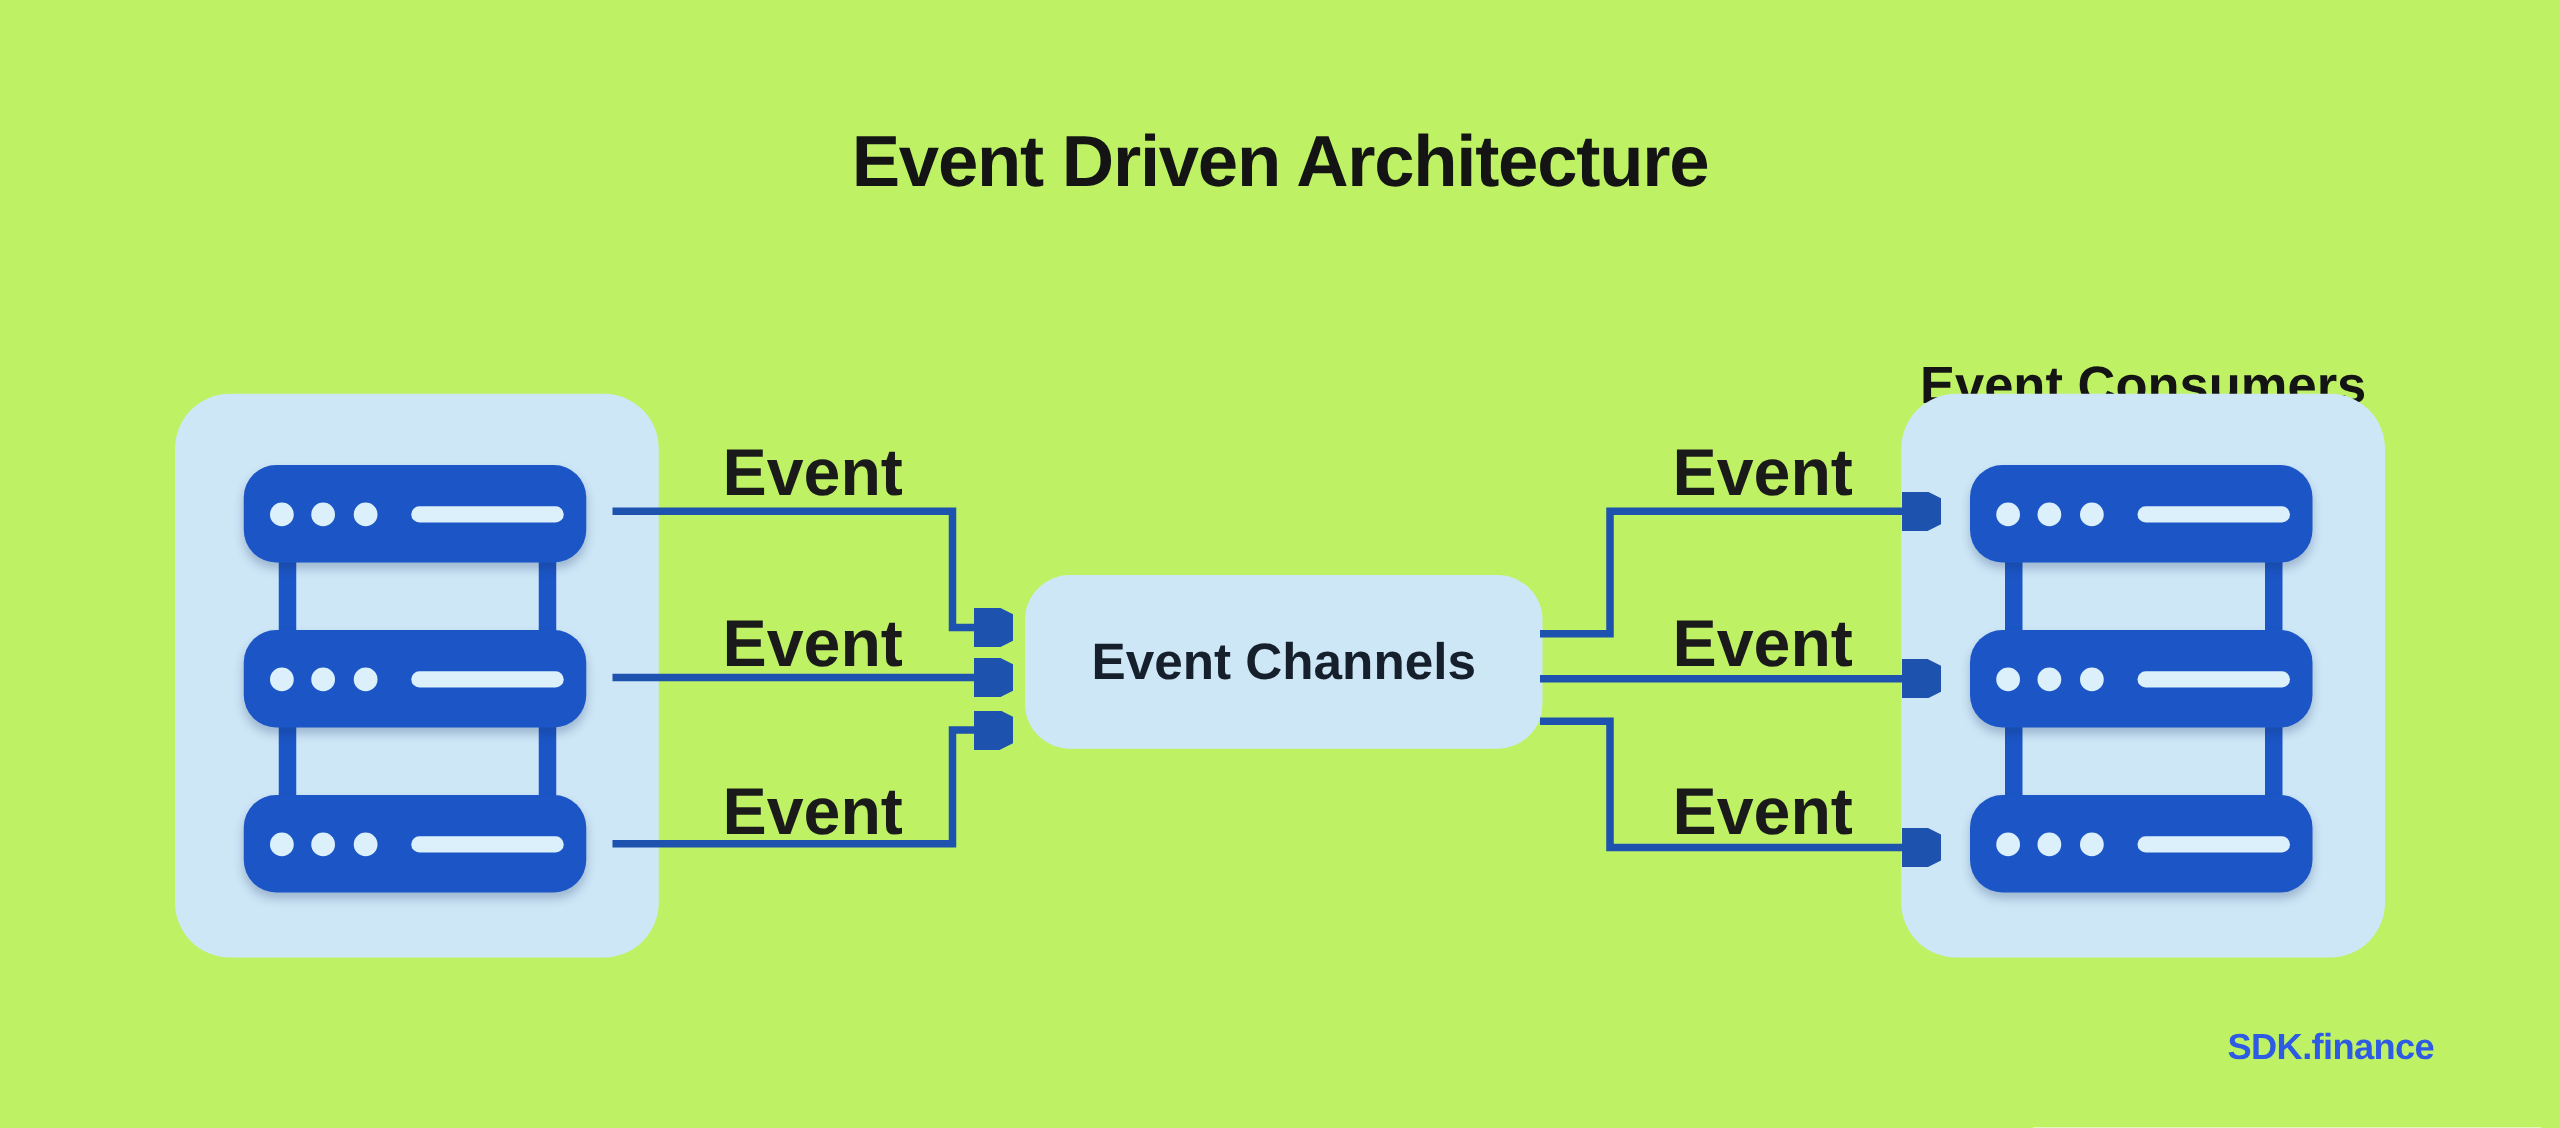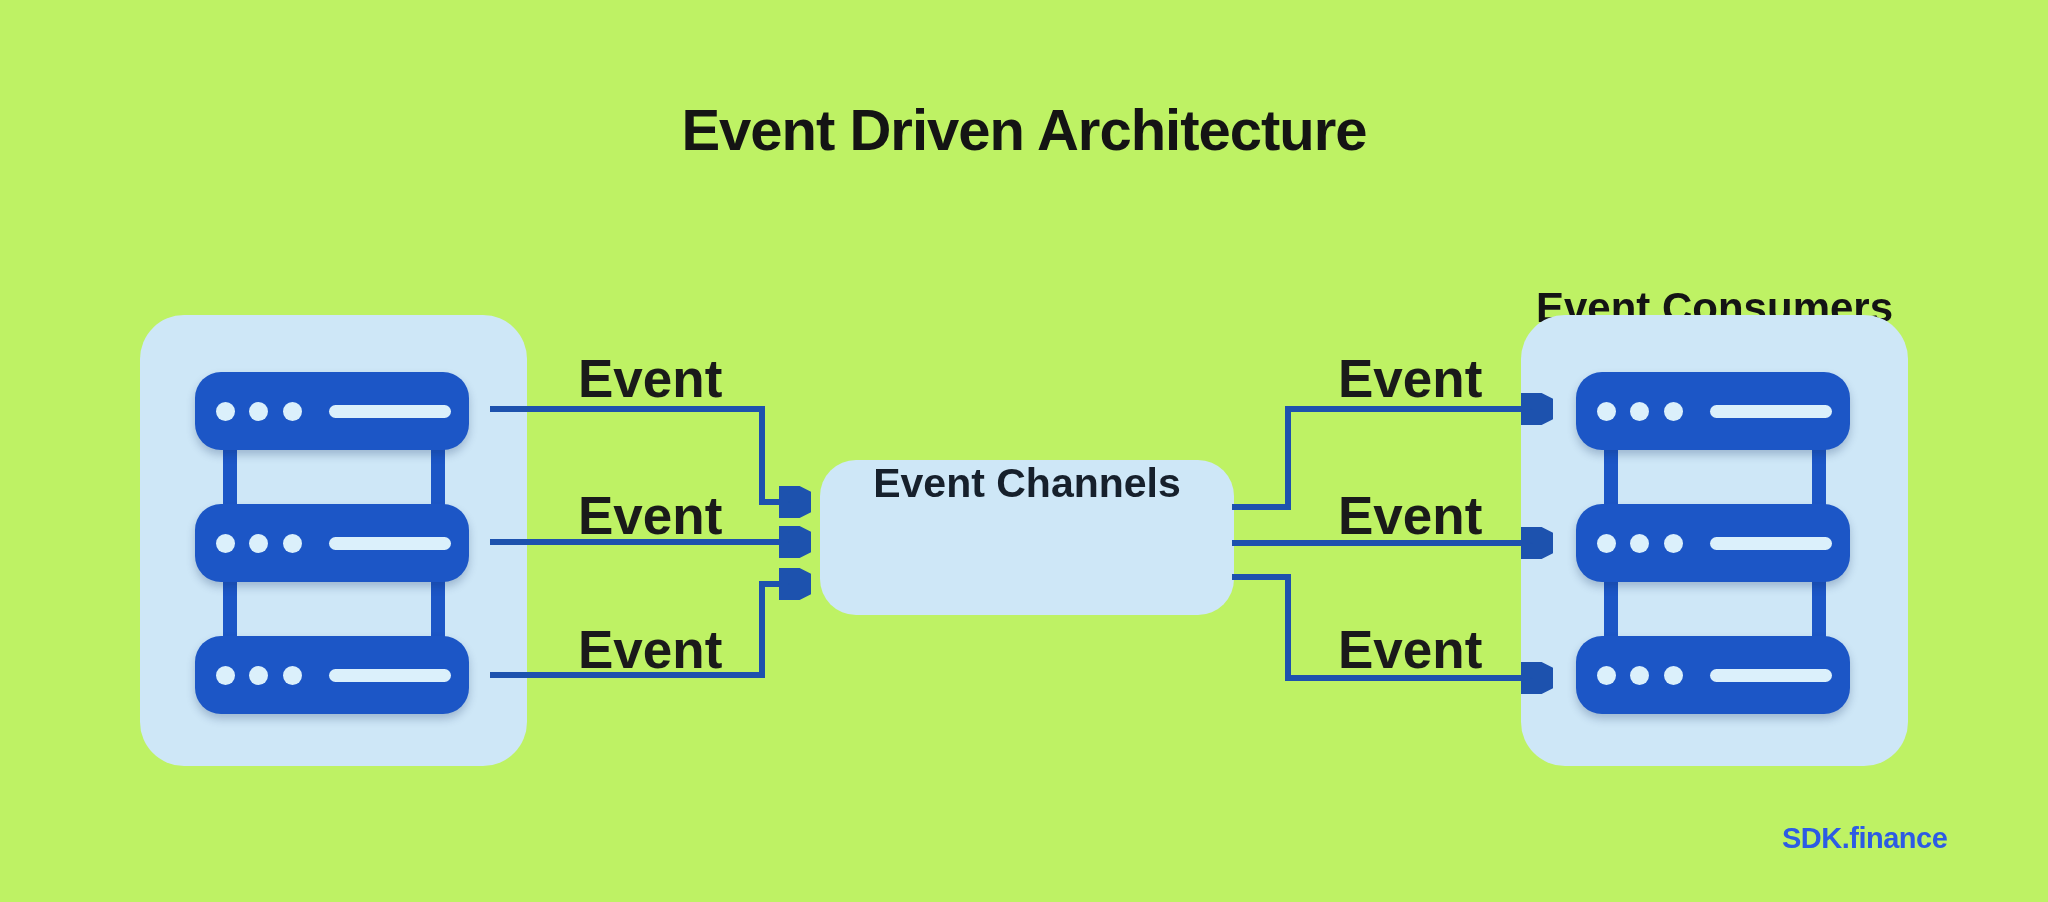--- a/index.html
+++ b/index.html
@@ -17,23 +17,23 @@
   }
   .group-label.producers{left:140px;top:252px;}
   .group-label.consumers{left:1521px;top:252px;margin-top:32px;}
   .node-container{
     position:absolute;top:315px;width:387px;height:451px;
     border-radius:44px;background:#cee7f7;
   }
   .node-container.producers{left:140px;}
   .node-container.consumers{left:1521px;}
   .channels-box{
-    position:absolute;left:820px;top:460px;width:414px;height:155px;
+    position:absolute;left:820px;top:460px;width:414px;height:139px;
     border-radius:36px;background:#cee7f7;
-    display:flex;justify-content:center;
+    display:flex;align-items:center;justify-content:center;
     font-size:41px;font-weight:700;color:#16202c;white-space:nowrap;
   }
   
   .stack{position:absolute;left:55px;top:57px;width:274px;height:342px;}
   .rail{position:absolute;top:40px;height:264px;width:14px;border-radius:7px;background:#1c56c6;}
   .rail.l{left:28px}
   .rail.r{left:236px}
   .bar{
     position:absolute;left:0;width:274px;height:78px;border-radius:26px;
     background:#1c56c6;box-shadow:0 5px 8px rgba(16,42,96,.25);

